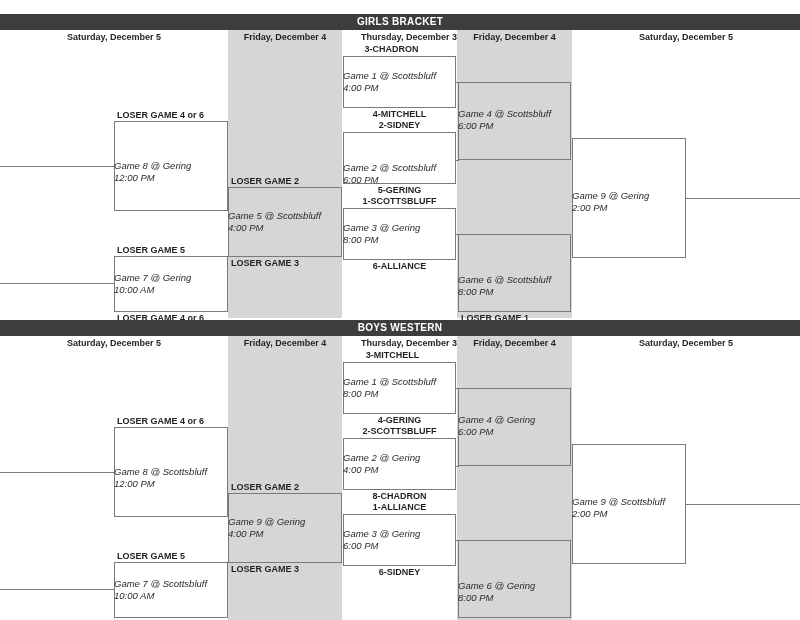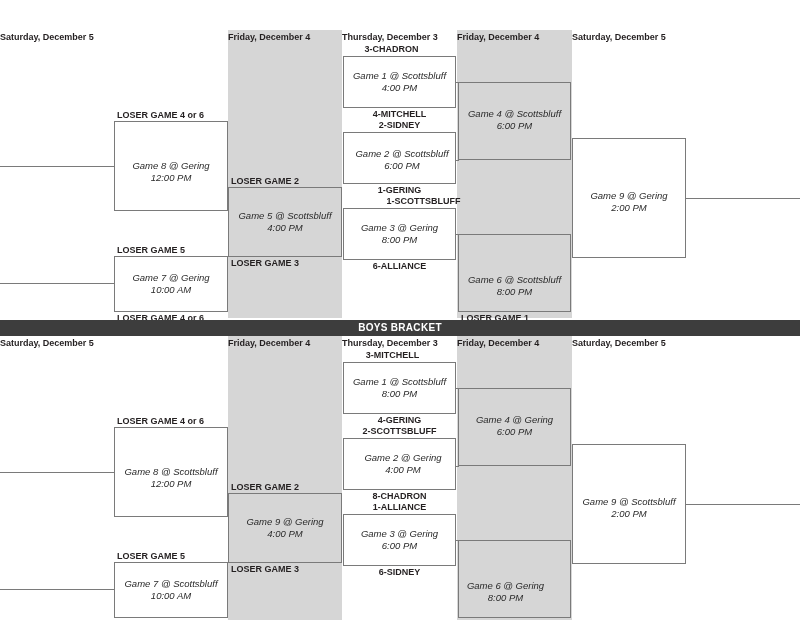--- a/index.html
+++ b/index.html
@@ -33,21 +33,21 @@
 
   
   .band{position:absolute;top:0;bottom:0;background:#d6d6d6;}
   .band-a{left:228px;width:114px;}
   .band-b{left:457px;width:115px;}
 
   
   .dayrow{position:absolute;left:0;top:0;width:800px;height:14px;}
   .day{
     position:absolute;top:0;height:14px;line-height:14px;
-    font-size:9px;font-weight:bold;text-align:left;
+    font-size:9px;font-weight:bold;text-align:center;
   }
   .d1{left:0;width:228px;}
   .d2{left:228px;width:114px;}
   .d3{left:342px;width:134px;}
   .d4{left:457px;width:115px;}
   .d5{left:572px;width:228px;}
 
   
   .box{position:absolute;border:1px solid #7a7a7a;box-sizing:border-box;}
   .hline{position:absolute;height:0;border-top:1px solid #7a7a7a;}
@@ -55,30 +55,31 @@
   .lbl{
     position:absolute;font-size:9px;font-weight:bold;
     line-height:11px;white-space:nowrap;
   }
   .seed{
     position:absolute;font-size:9px;font-weight:bold;
     line-height:11px;text-align:center;white-space:nowrap;
   }
   .game{
     position:absolute;font-style:italic;font-size:9.5px;
-    line-height:12px;text-align:center;color:#2a2a2a;
+    line-height:12px;color:#2a2a2a;
   }
   .game b{font-weight:normal;display:block;}
 </style>
 </head>
 <body>
 
 <div class="page">
 
 
+  <div class="bracket-banner banner-girls">GIRLS BRACKET</div>
 
   <div class="section sec-girls">
     <div class="band band-a"></div>
     <div class="band band-b"></div>
 
     <div class="dayrow">
       <div class="day d1">Saturday, December 5</div>
       <div class="day d2">Friday, December 4</div>
       <div class="day d3">Thursday, December 3</div>
       <div class="day d4">Friday, December 4</div>
@@ -88,26 +89,26 @@
     <div class="seed" style="left:334px;top:14px;width:115px;">3-CHADRON</div>
     <div class="box" style="left:343px;top:26px;width:113px;height:52px;"></div>
     <div class="game" style="left:343px;top:40px;width:113px;">
       <b>Game 1 @ Scottsbluff</b>
       <b>4:00 PM</b>
     </div>
     <div class="seed" style="left:342px;top:79px;width:115px;">4-MITCHELL</div>
     <div class="seed" style="left:342px;top:90px;width:115px;">2-SIDNEY</div>
 
     <div class="box" style="left:343px;top:102px;width:113px;height:52px;"></div>
-    <div class="game" style="left:343px;top:118px;width:118px;">
+    <div class="game" style="left:343px;top:132px;width:118px;">
       <b>Game 2 @ Scottsbluff</b>
       <b>6:00 PM</b>
     </div>
-    <div class="seed" style="left:342px;top:155px;width:115px;">1-GERING</div>
-    <div class="seed" style="left:342px;top:166px;width:115px;padding-left:24px;">1-SCOTTSBLUFF</div>
+    <div class="seed" style="left:342px;top:155px;width:115px;">5-GERING</div>
+    <div class="seed" style="left:342px;top:166px;width:115px;">1-SCOTTSBLUFF</div>
 
     <div class="box" style="left:343px;top:178px;width:113px;height:52px;"></div>
     <div class="game" style="left:343px;top:192px;width:113px;">
       <b>Game 3 @ Gering</b>
       <b>8:00 PM</b>
     </div>
     <div class="seed" style="left:342px;top:231px;width:115px;">6-ALLIANCE</div>
 
     <div class="box" style="left:458px;top:52px;width:113px;height:78px;"></div>
     <div class="game" style="left:458px;top:78px;width:113px;">
@@ -152,21 +153,21 @@
 
     <div class="lbl" style="left:231px;top:146px;">LOSER GAME 2</div>
     <div class="box" style="left:228px;top:157px;width:114px;height:70px;"></div>
     <div class="game" style="left:228px;top:180px;width:114px;">
       <b>Game 5 @ Scottsbluff</b>
       <b>4:00 PM</b>
     </div>
     <div class="lbl" style="left:231px;top:228px;">LOSER GAME 3</div>
   </div>
 
-  <div class="bracket-banner banner-boys">BOYS BRACKET</div>
+  <div class="bracket-banner banner-boys">BOYS WESTERN</div>
 
   <div class="section sec-boys">
     <div class="band band-a"></div>
     <div class="band band-b"></div>
 
     <div class="dayrow">
       <div class="day d1">Saturday, December 5</div>
       <div class="day d2">Friday, December 4</div>
       <div class="day d3">Thursday, December 3</div>
       <div class="day d4">Friday, December 4</div>

